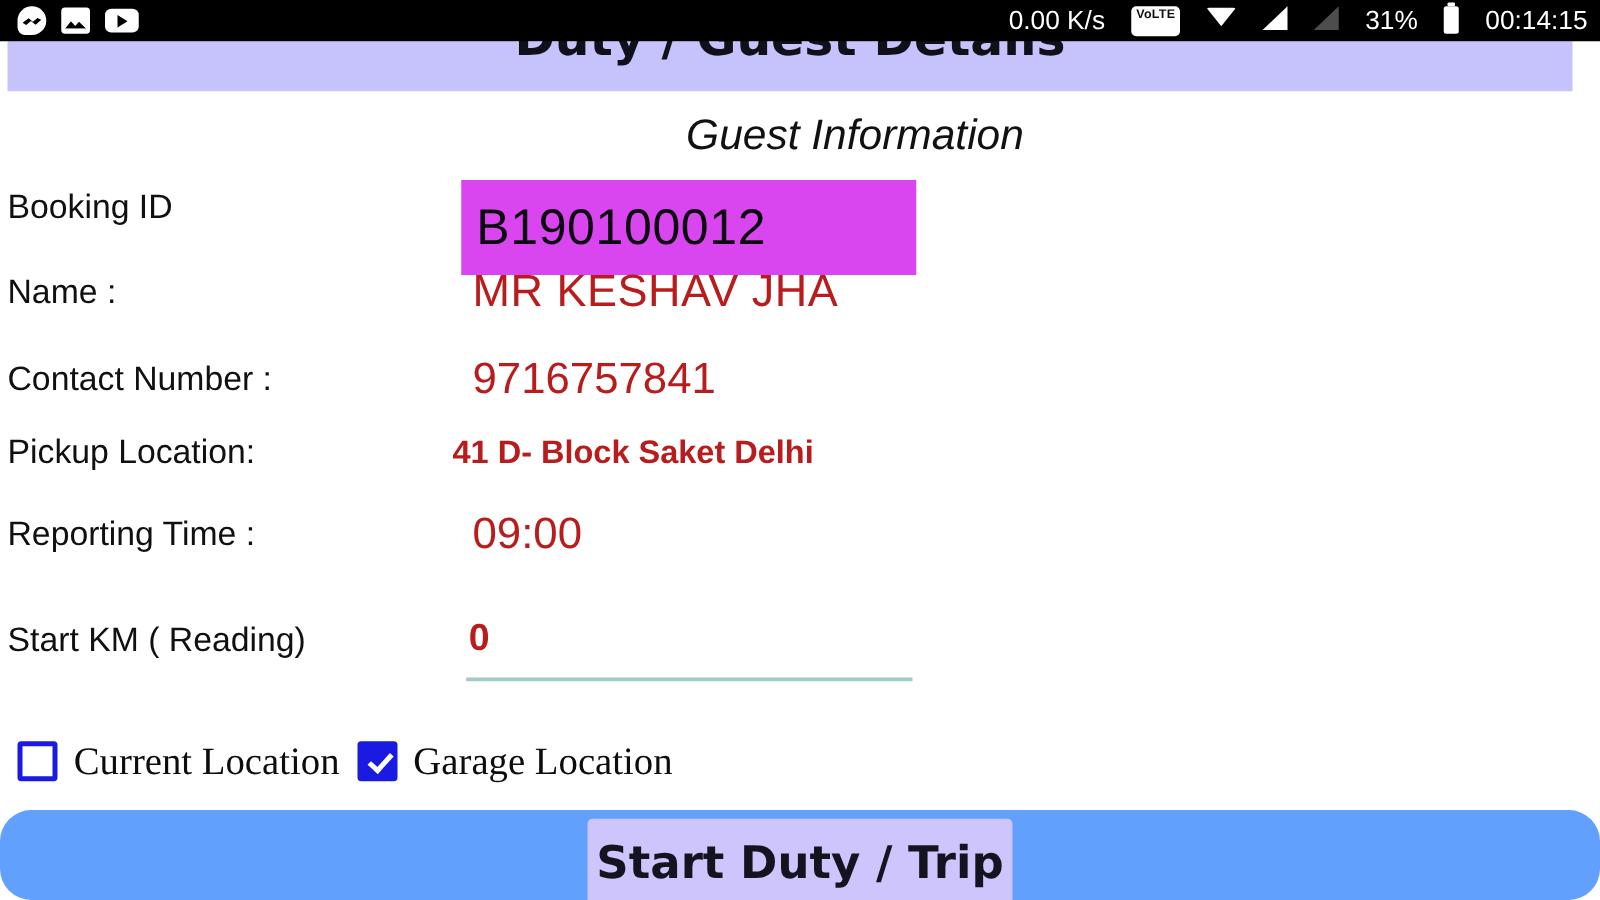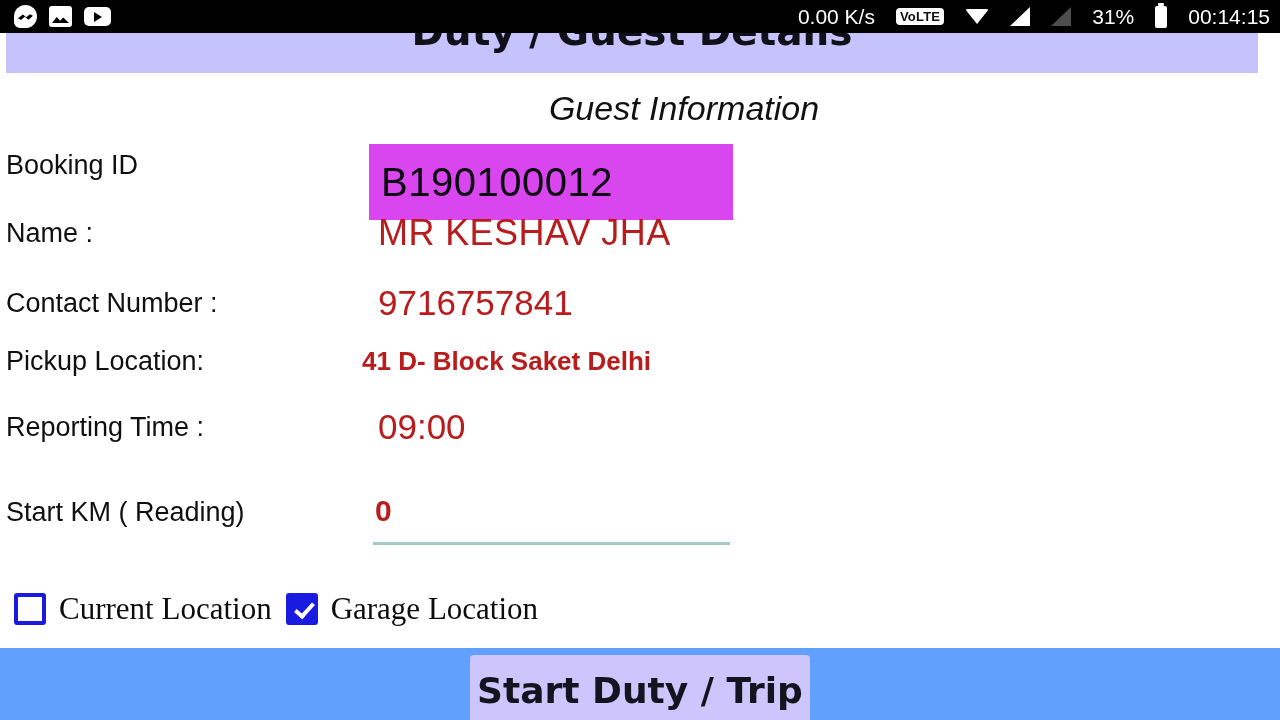--- a/index.html
+++ b/index.html
@@ -29,21 +29,20 @@
     z-index: 30;
   }
   .sb-left {
     display: flex;
     align-items: center;
     gap: 12px;
   }
   .sb-right {
     margin-left: auto;
     display: flex;
-    align-items: center;
     gap: 21px;
     color: #ffffff;
   }
   .sb-text {
     color: #ffffff;
     font-size: 21px;
     font-family: "Liberation Sans", sans-serif;
     letter-spacing: 0px;
     white-space: nowrap;
   }
@@ -86,21 +85,21 @@
     position: absolute;
     left: 10px; top: 5px;
     width: 0; height: 0;
     border-left: 8px solid #000;
     border-top: 5px solid transparent;
     border-bottom: 5px solid transparent;
   }
   .volte-badge {
     background: #ffffff;
     color: #101010;
-    font-size: 13px;
+    font-size: 10px;
     font-weight: bold;
     border-radius: 4px;
     padding: 2px 4px 2px 4px;
     line-height: 1;
     letter-spacing: 0.2px;
     font-family: "Liberation Sans", sans-serif;
   }
   .icon-wifi {
     width: 24px; height: 18px;
     position: relative;
@@ -311,20 +310,21 @@
 
   
   .bottombar {
     position: absolute;
     left: 0;
     top: 648px;
     width: 1280px;
     height: 72px;
     background: #61a0fd;
     z-index: 20;
+    border-radius: 25px;
   }
   .start-button {
     position: absolute;
     left: 470px;
     top: 7px;
     width: 340px;
     height: 72px;
     background: #cdc5fb;
     border: none;
     border-radius: 4px;

